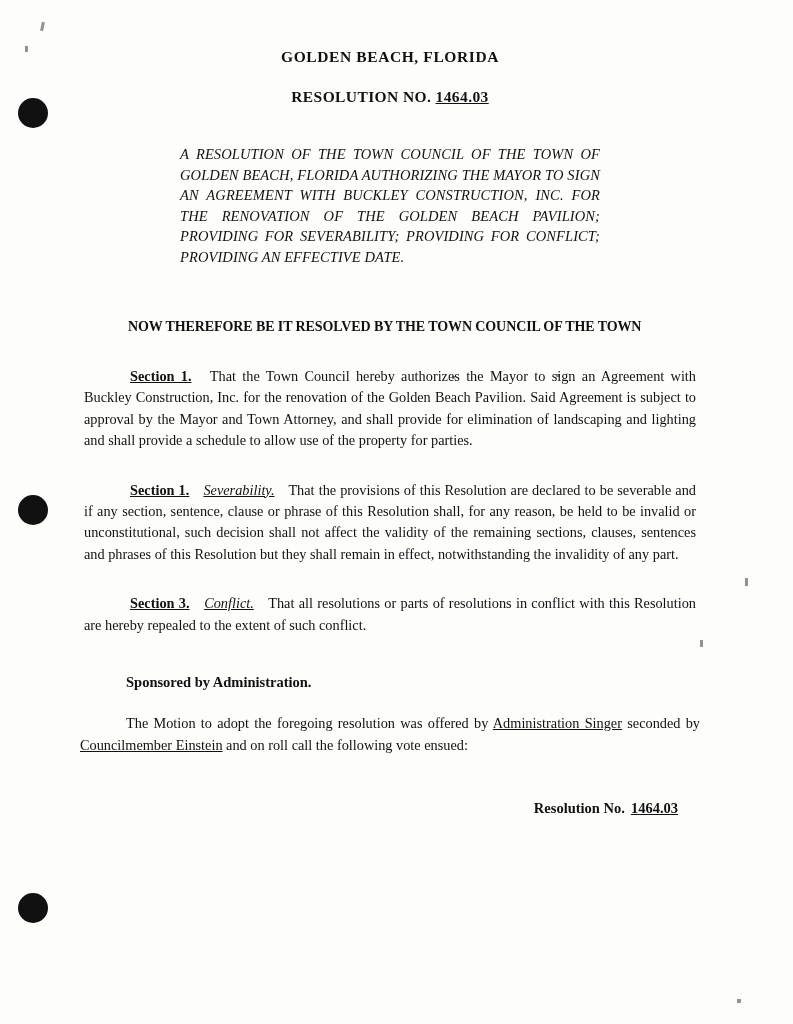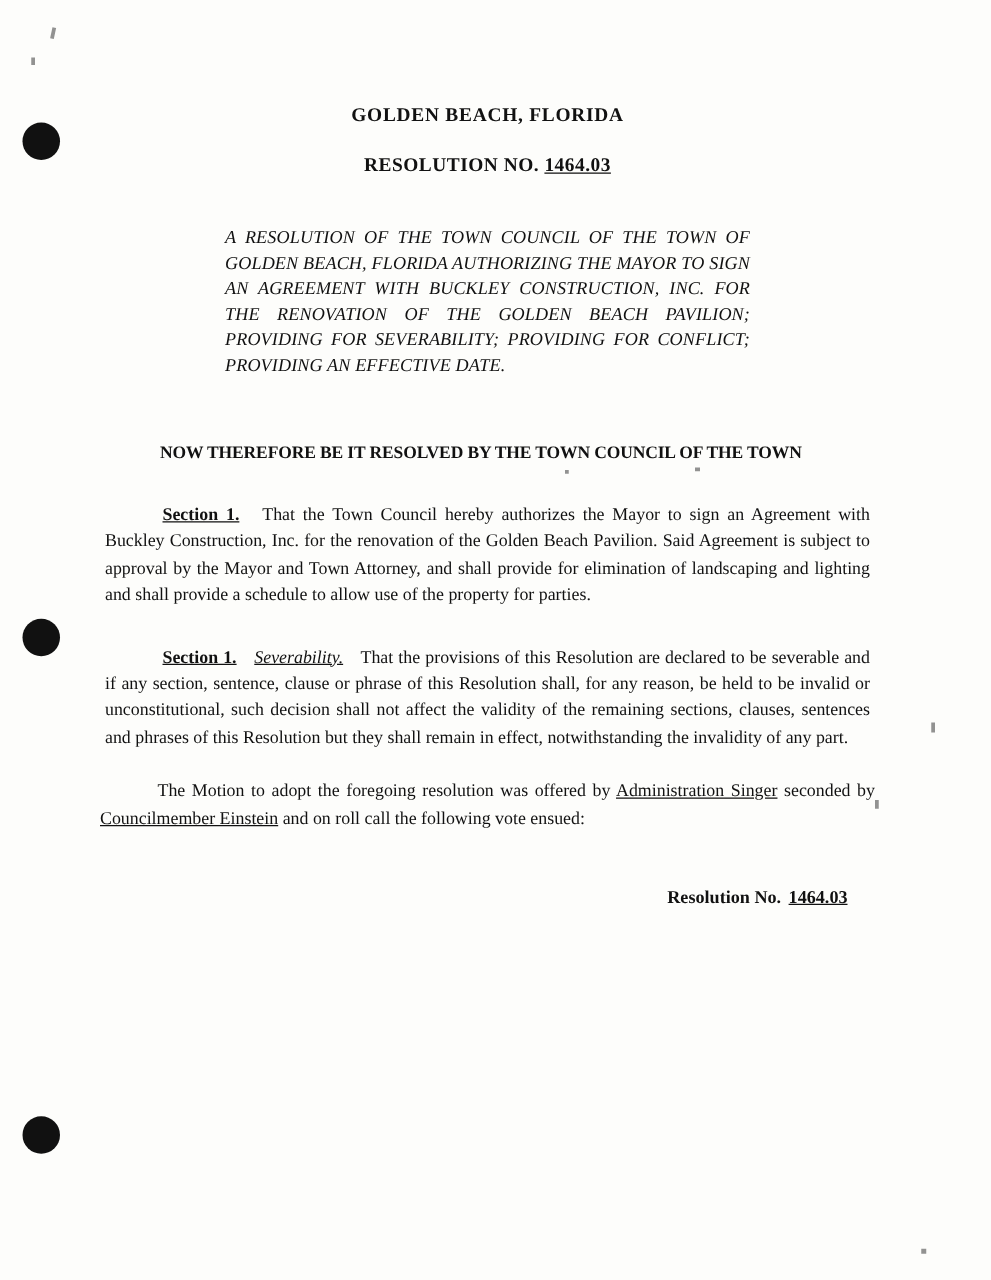--- a/index.html
+++ b/index.html
@@ -52,21 +52,21 @@
 
   .content {
     position: absolute;
     left: 80px;
     top: 0;
     width: 620px;
   }
 
   .title-block {
     text-align: center;
-    margin-top: 84px;
+    margin-top: 48px;
   }
   .doc-title {
     font-weight: bold;
     font-size: 15.5px;
     letter-spacing: .6px;
   }
   .reso-line {
     font-weight: bold;
     font-size: 15.5px;
     letter-spacing: .4px;
@@ -182,22 +182,32 @@
     <div class="section">
       <p>
         <span class="sec-label">Section 1.</span>
         <span class="gap"></span>
         <span class="sec-sub">Severability.</span>
         <span class="gap"></span>
         <span>That the provisions of this Resolution are declared to be severable and if any section, sentence, clause or phrase of this Resolution shall, for any reason, be held to be invalid or unconstitutional, such decision shall not affect the validity of the remaining sections, clauses, sentences and phrases of this Resolution but they shall remain in effect, notwithstanding the invalidity of any part.</span>
       </p>
     </div>
 
-
-
+    <div class="section">
+      <p>
+        <span class="sec-label">Section 3.</span>
+        <span class="gap"></span>
+        <span class="sec-sub">Conflict.</span>
+        <span class="gap"></span>
+        <span>That all resolutions or parts of resolutions in conflict with this Resolution are hereby repealed to the extent of such conflict.</span>
+      </p>
+    </div>
+
+
+    <div class="sponsor">Sponsored by Administration.</div>
 
     <div class="motion">
       <p>
         <span>The Motion to adopt the foregoing resolution was offered by </span><span class="u">Administration Singer</span>
         <span>seconded by </span><span class="u">Councilmember Einstein</span><span> and on roll call the following vote ensued:</span>
       </p>
     </div>
 
     <div class="footer-reso">
       <span>Resolution No.</span><span class="num">1464.03</span>

